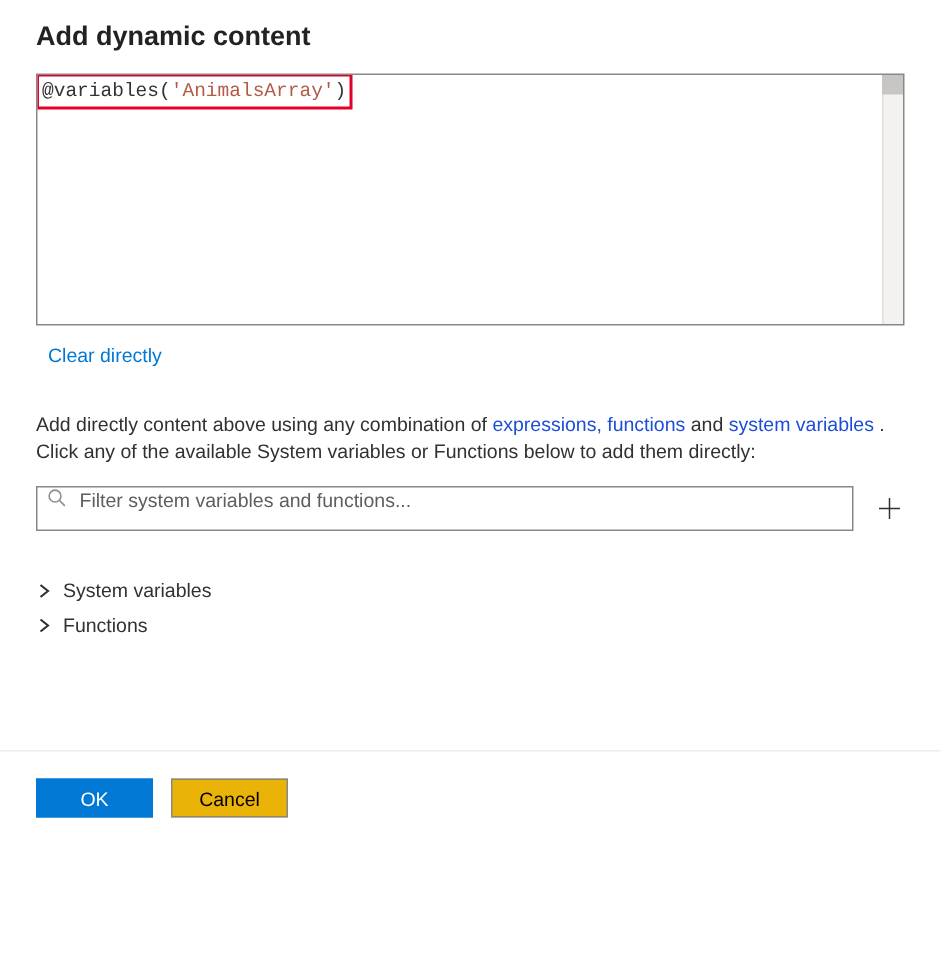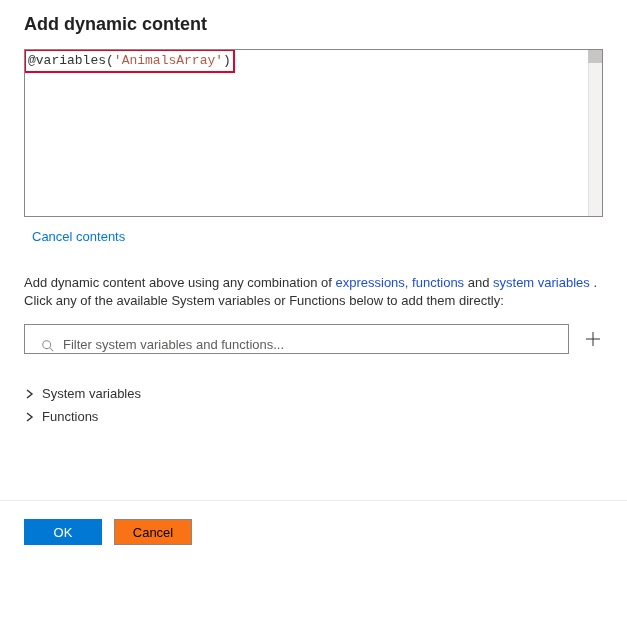--- a/index.html
+++ b/index.html
@@ -70,22 +70,22 @@
     display: flex;
     align-items: center;
     gap: 14px;
     margin-top: 14px;
   }
   .filter-input {
     flex: 1;
     border: 1px solid #8a8886;
     height: 30px;
     display: flex;
-    align-items: flex-end;
-    padding: 0 16px;
+    align-items: flex-start;
+    padding: 0 6px;
     color: #605e5c;
     background: #fff;
   }
   .filter-input .icon { width: 14px; margin-right: 6px; opacity: .7; }
   .filter-input input {
     border: none; outline: none; flex: 1;
     font-size: 13px; font-family: inherit;
     color: #323130; background: transparent;
   }
   .filter-input input::placeholder { color: #605e5c; }
@@ -127,21 +127,21 @@
     display: flex;
     gap: 12px;
     align-items: flex-end;
   }
   .btn {
     height: 26px;
     min-width: 78px;
     font-size: 13px;
     font-family: inherit;
     border: 1px solid #8a8886;
-    background: #f97316;
+    background: #eab308;
     cursor: pointer;
     padding: 0 14px;
   }
   .btn.primary {
     background: #0078d4;
     border-color: #0078d4;
     color: #fff;
   }
   svg { display: block; }
 </style>
@@ -152,24 +152,24 @@
   <div class="title">Add dynamic content</div>
 
   <div class="editor-wrap">
     <span class="editor-highlight">
       <span class="tok-at">@variables(</span><span class="tok-str">'AnimalsArray'</span><span class="tok-at">)</span>
     </span>
     <div class="editor-track"></div>
     <div class="editor-thumb"></div>
   </div>
 
-  <span class="clear-link">Cancel contents</span>
+  <span class="clear-link">Clear directly</span>
 
   <div class="hint">
-    <span>Add dynamic content above using any combination of </span><a>expressions, functions</a><span> and </span><a>system variables</a><span> .</span><br>
+    <span>Add directly content above using any combination of </span><a>expressions, functions</a><span> and </span><a>system variables</a><span> .</span><br>
     <span>Click any of the available System variables or Functions below to add them directly:</span>
   </div>
 
   <div class="filter-row">
     <div class="filter-input">
       <span class="icon">
         <svg viewBox="0 0 16 16" width="14" height="14">
             <circle cx="6.5" cy="6.5" r="4.5" fill="none" stroke="#605e5c" stroke-width="1.2"></circle>
             <line x1="10" y1="10" x2="14" y2="14" stroke="#605e5c" stroke-width="1.2"></line>
           </svg>

